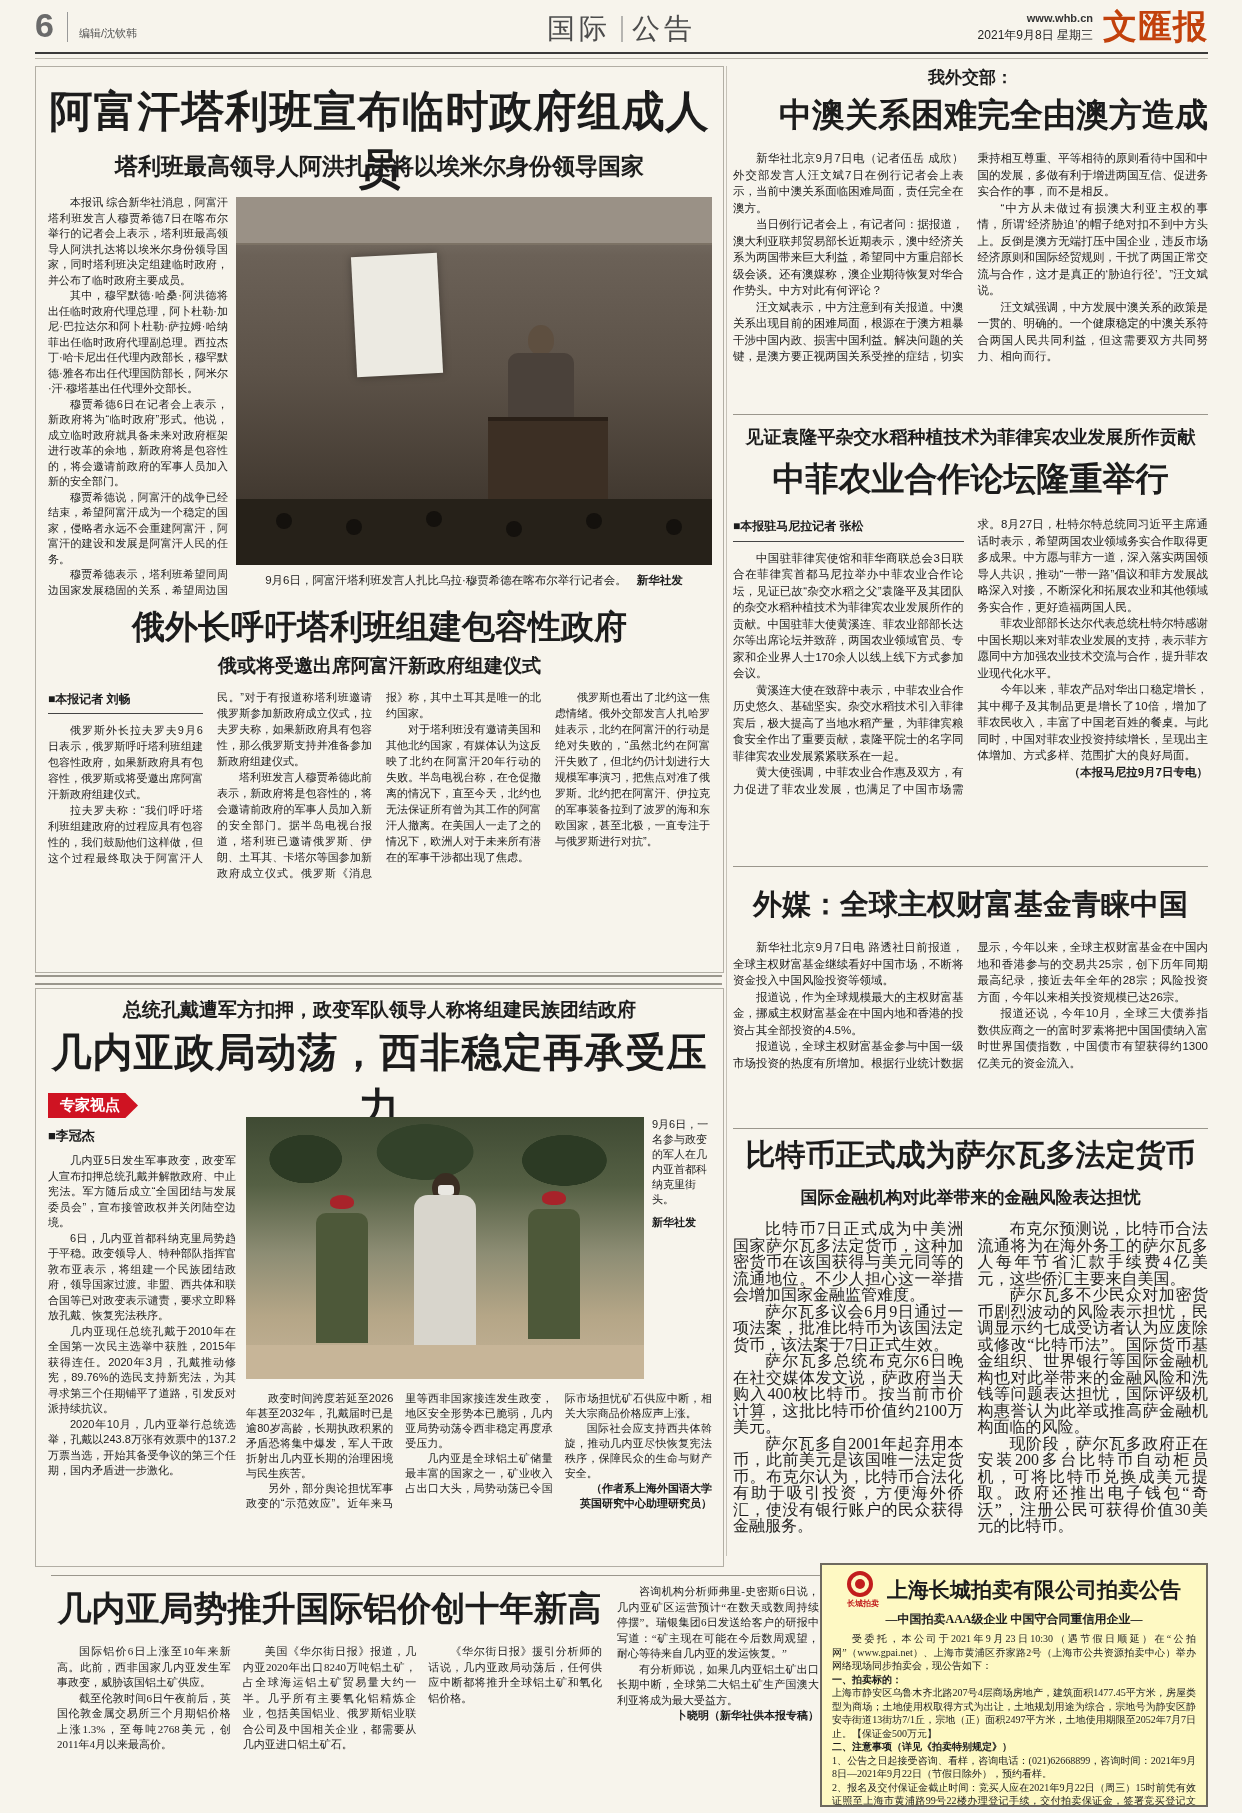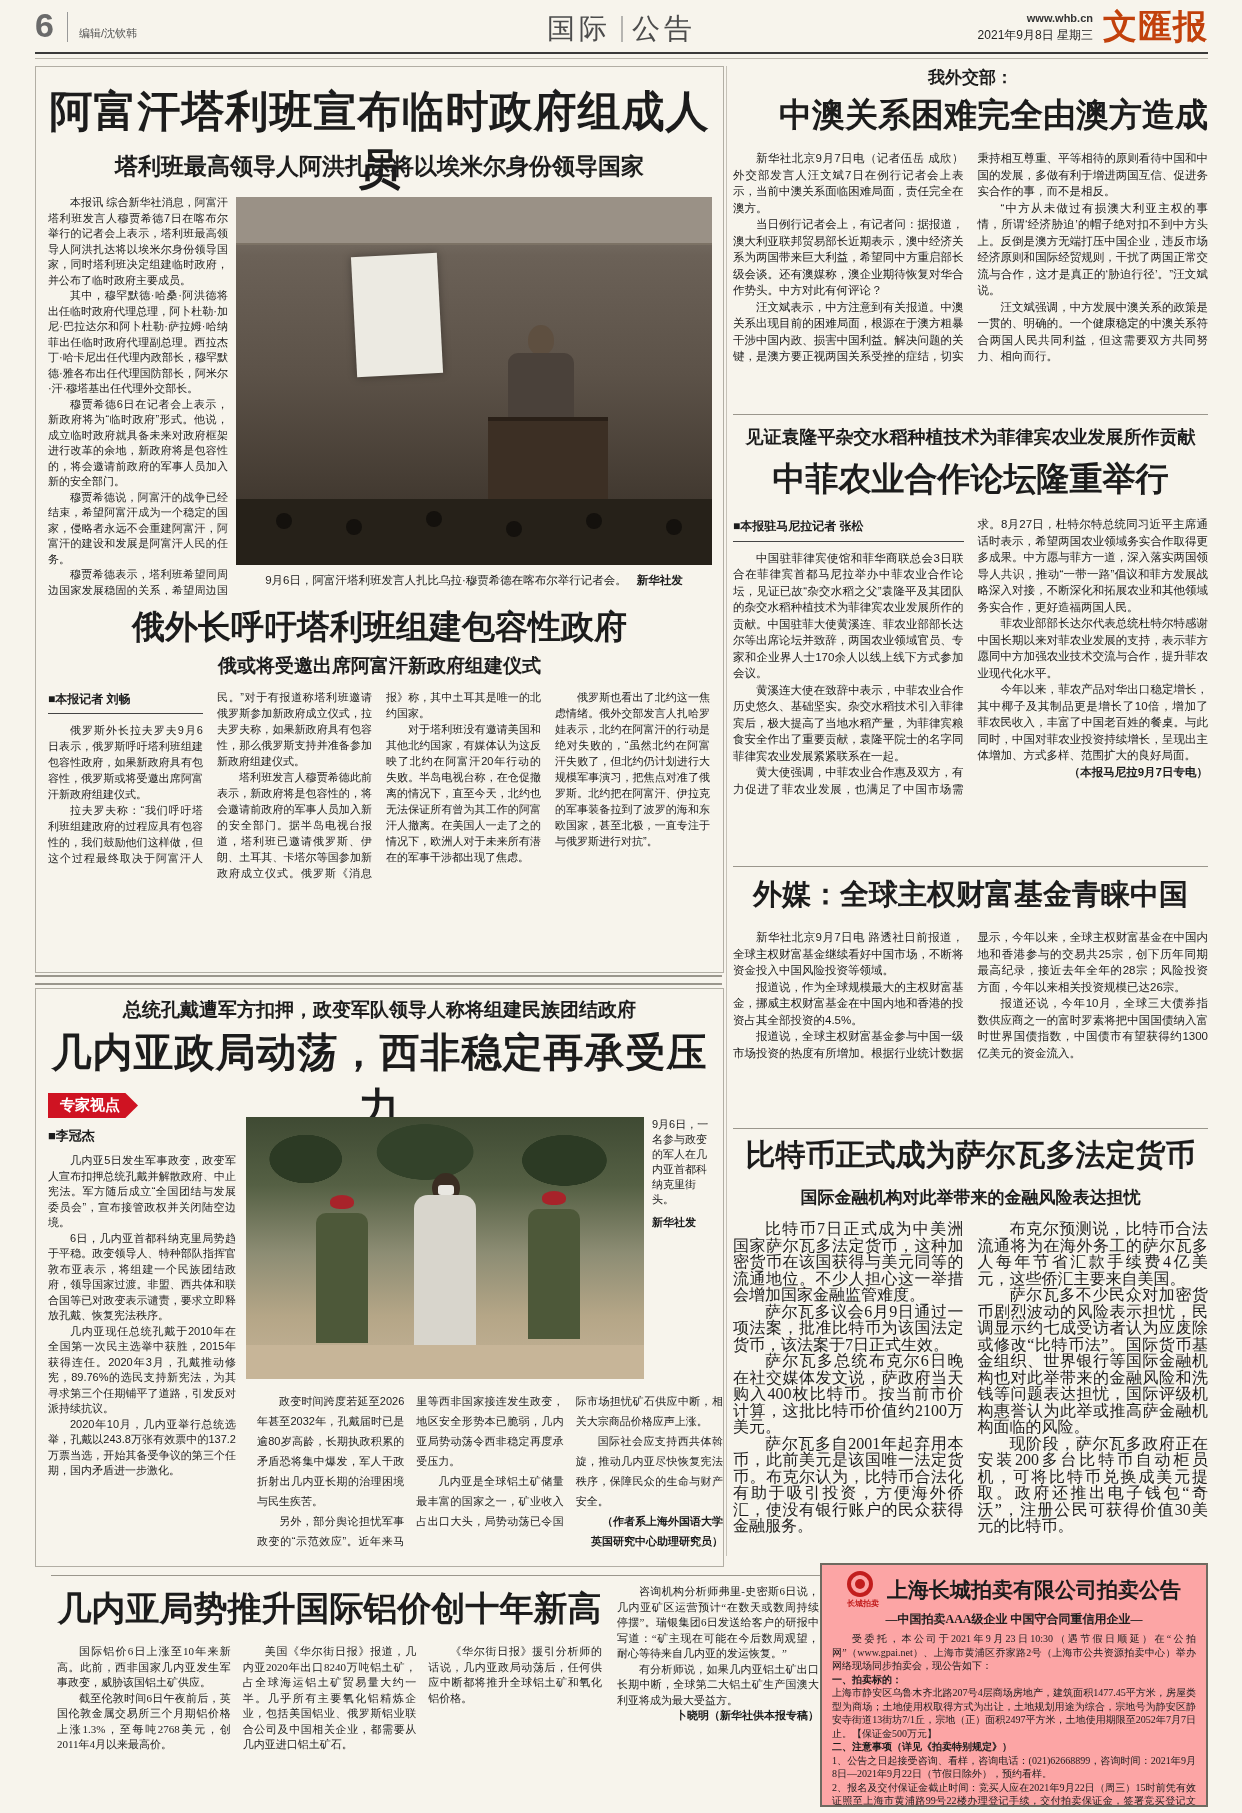--- a/index.html
+++ b/index.html
@@ -71,46 +71,46 @@
                        radial-gradient(80px 46px at 45% 50%,#33422a 60%,transparent 61%),
                        radial-gradient(70px 42px at 80% 62%,#2c3a24 60%,transparent 61%);}
   .p2-man{position:absolute;left:168px;top:78px;width:62px;height:150px;border-radius:14px 14px 0 0;background:#d8d5cc;}
   .p2-man-head{position:absolute;left:186px;top:56px;width:28px;height:30px;border-radius:50%;background:#3a2d22;}
   .p2-mask{position:absolute;left:192px;top:68px;width:16px;height:10px;border-radius:3px;background:#e9e7e1;}
   .p2-sold{position:absolute;width:52px;height:130px;border-radius:10px 10px 0 0;background:#4d5839;}
   .p2-beret{position:absolute;width:24px;height:14px;border-radius:50% 50% 40% 40%;background:#a8232a;}
   .p2-road{position:absolute;left:0;bottom:0;width:100%;height:34px;background:#c7b598;}
   .gui-capcol{position:absolute;left:616px;top:128px;width:60px;height:262px;font-size:11px;line-height:15px;}
   .gui-capcredit{font-weight:bold;margin-top:8px;}
-  .gui-cols{position:absolute;left:221px;top:402px;width:466px;height:162px;column-count:3;column-gap:12px;
-            font-size:11px;line-height:20px;overflow:hidden;}
+  .gui-cols{position:absolute;left:210px;top:402px;width:466px;height:162px;column-count:3;column-gap:12px;
+            font-size:11px;line-height:15px;overflow:hidden;}
   
   .alum{position:absolute;left:51px;top:1575px;width:775px;height:236px;border-top:1px solid #9a968c;}
   .alum-h1{position:absolute;left:6px;top:10px;width:545px;font-size:34px;font-weight:900;text-align:center;}
   .alum-cols{position:absolute;left:6px;top:68px;width:545px;height:164px;column-count:3;column-gap:12px;
              font-size:11px;line-height:15.5px;overflow:hidden;}
   .alum-right{position:absolute;left:566px;top:8px;width:202px;height:224px;font-size:11px;line-height:15.5px;overflow:hidden;}
   
   .artA{position:absolute;left:733px;top:66px;width:475px;height:346px;}
   .artA-kick{text-align:center;font-size:17px;font-weight:bold;margin:0;}
   .artA-h1{text-align:right;font-size:33px;font-weight:900;margin:4px 0 0 0;}
   .artA-cols{margin-top:12px;height:262px;column-count:2;font-size:11.5px;line-height:16.5px;overflow:hidden;}
   .artB{position:absolute;left:733px;top:414px;width:475px;height:448px;border-top:1px solid #9a968c;padding-top:10px;box-sizing:border-box;}
   .artB-kick{text-align:center;font-size:18px;font-weight:bold;margin:0;}
   .artB-h1{text-align:center;font-size:33px;font-weight:900;margin:8px 0 0 0;}
   .artB-cols{margin-top:14px;height:342px;column-count:2;font-size:11.5px;line-height:16.5px;overflow:hidden;}
-  .artC{position:absolute;left:733px;top:866px;width:475px;height:258px;border-top:1px solid #9a968c;padding-top:8px;box-sizing:border-box;}
+  .artC{position:absolute;left:733px;top:866px;width:475px;height:258px;border-top:1px solid #9a968c;padding-top:18px;box-sizing:border-box;}
   .artC-h1{text-align:center;font-size:29px;font-weight:900;margin:0;}
   .artC-cols{margin-top:14px;height:186px;column-count:2;font-size:11.5px;line-height:16.5px;overflow:hidden;}
   .artD{position:absolute;left:733px;top:1128px;width:475px;height:428px;border-top:1px solid #9a968c;padding-top:6px;box-sizing:border-box;}
   .artD-h1{text-align:center;font-size:30px;font-weight:900;margin:0;}
   .artD-h2{text-align:center;font-size:17px;font-weight:bold;margin:10px 0 0 0;}
   .artD-cols{margin-top:12px;height:330px;column-count:2;font-size:16px;line-height:16.5px;overflow:hidden;}
   
-  .auc{position:absolute;left:820px;top:1563px;width:388px;height:244px;border:2px solid #6e6a60;background:#fca5a5;
+  .auc{position:absolute;left:820px;top:1563px;width:388px;height:244px;border:2px solid #6e6a60;background:#fef9c3;
        box-sizing:border-box;padding:6px 10px;overflow:hidden;}
   .auc-hdr{display:flex;align-items:center;gap:8px;justify-content:center;}
   .auc-logo{width:26px;height:26px;border-radius:50%;border:4px solid #c21d1d;box-sizing:border-box;position:relative;flex:none;}
   .auc-logo::after{content:"";position:absolute;left:4px;top:4px;width:10px;height:10px;border-radius:50%;background:#c21d1d;}
   .auc-logotxt{font-size:8px;color:#c21d1d;font-weight:bold;text-align:center;margin-top:1px;}
   .auc-title{font-size:21px;font-weight:900;}
   .auc-sub{text-align:center;font-size:12px;font-weight:bold;margin:2px 0 4px 0;}
   .auc p{margin:0;font-size:10px;line-height:13.5px;text-align:justify;}
   .auc .b{font-weight:bold;}
   .auc .ind{text-indent:2em;}

